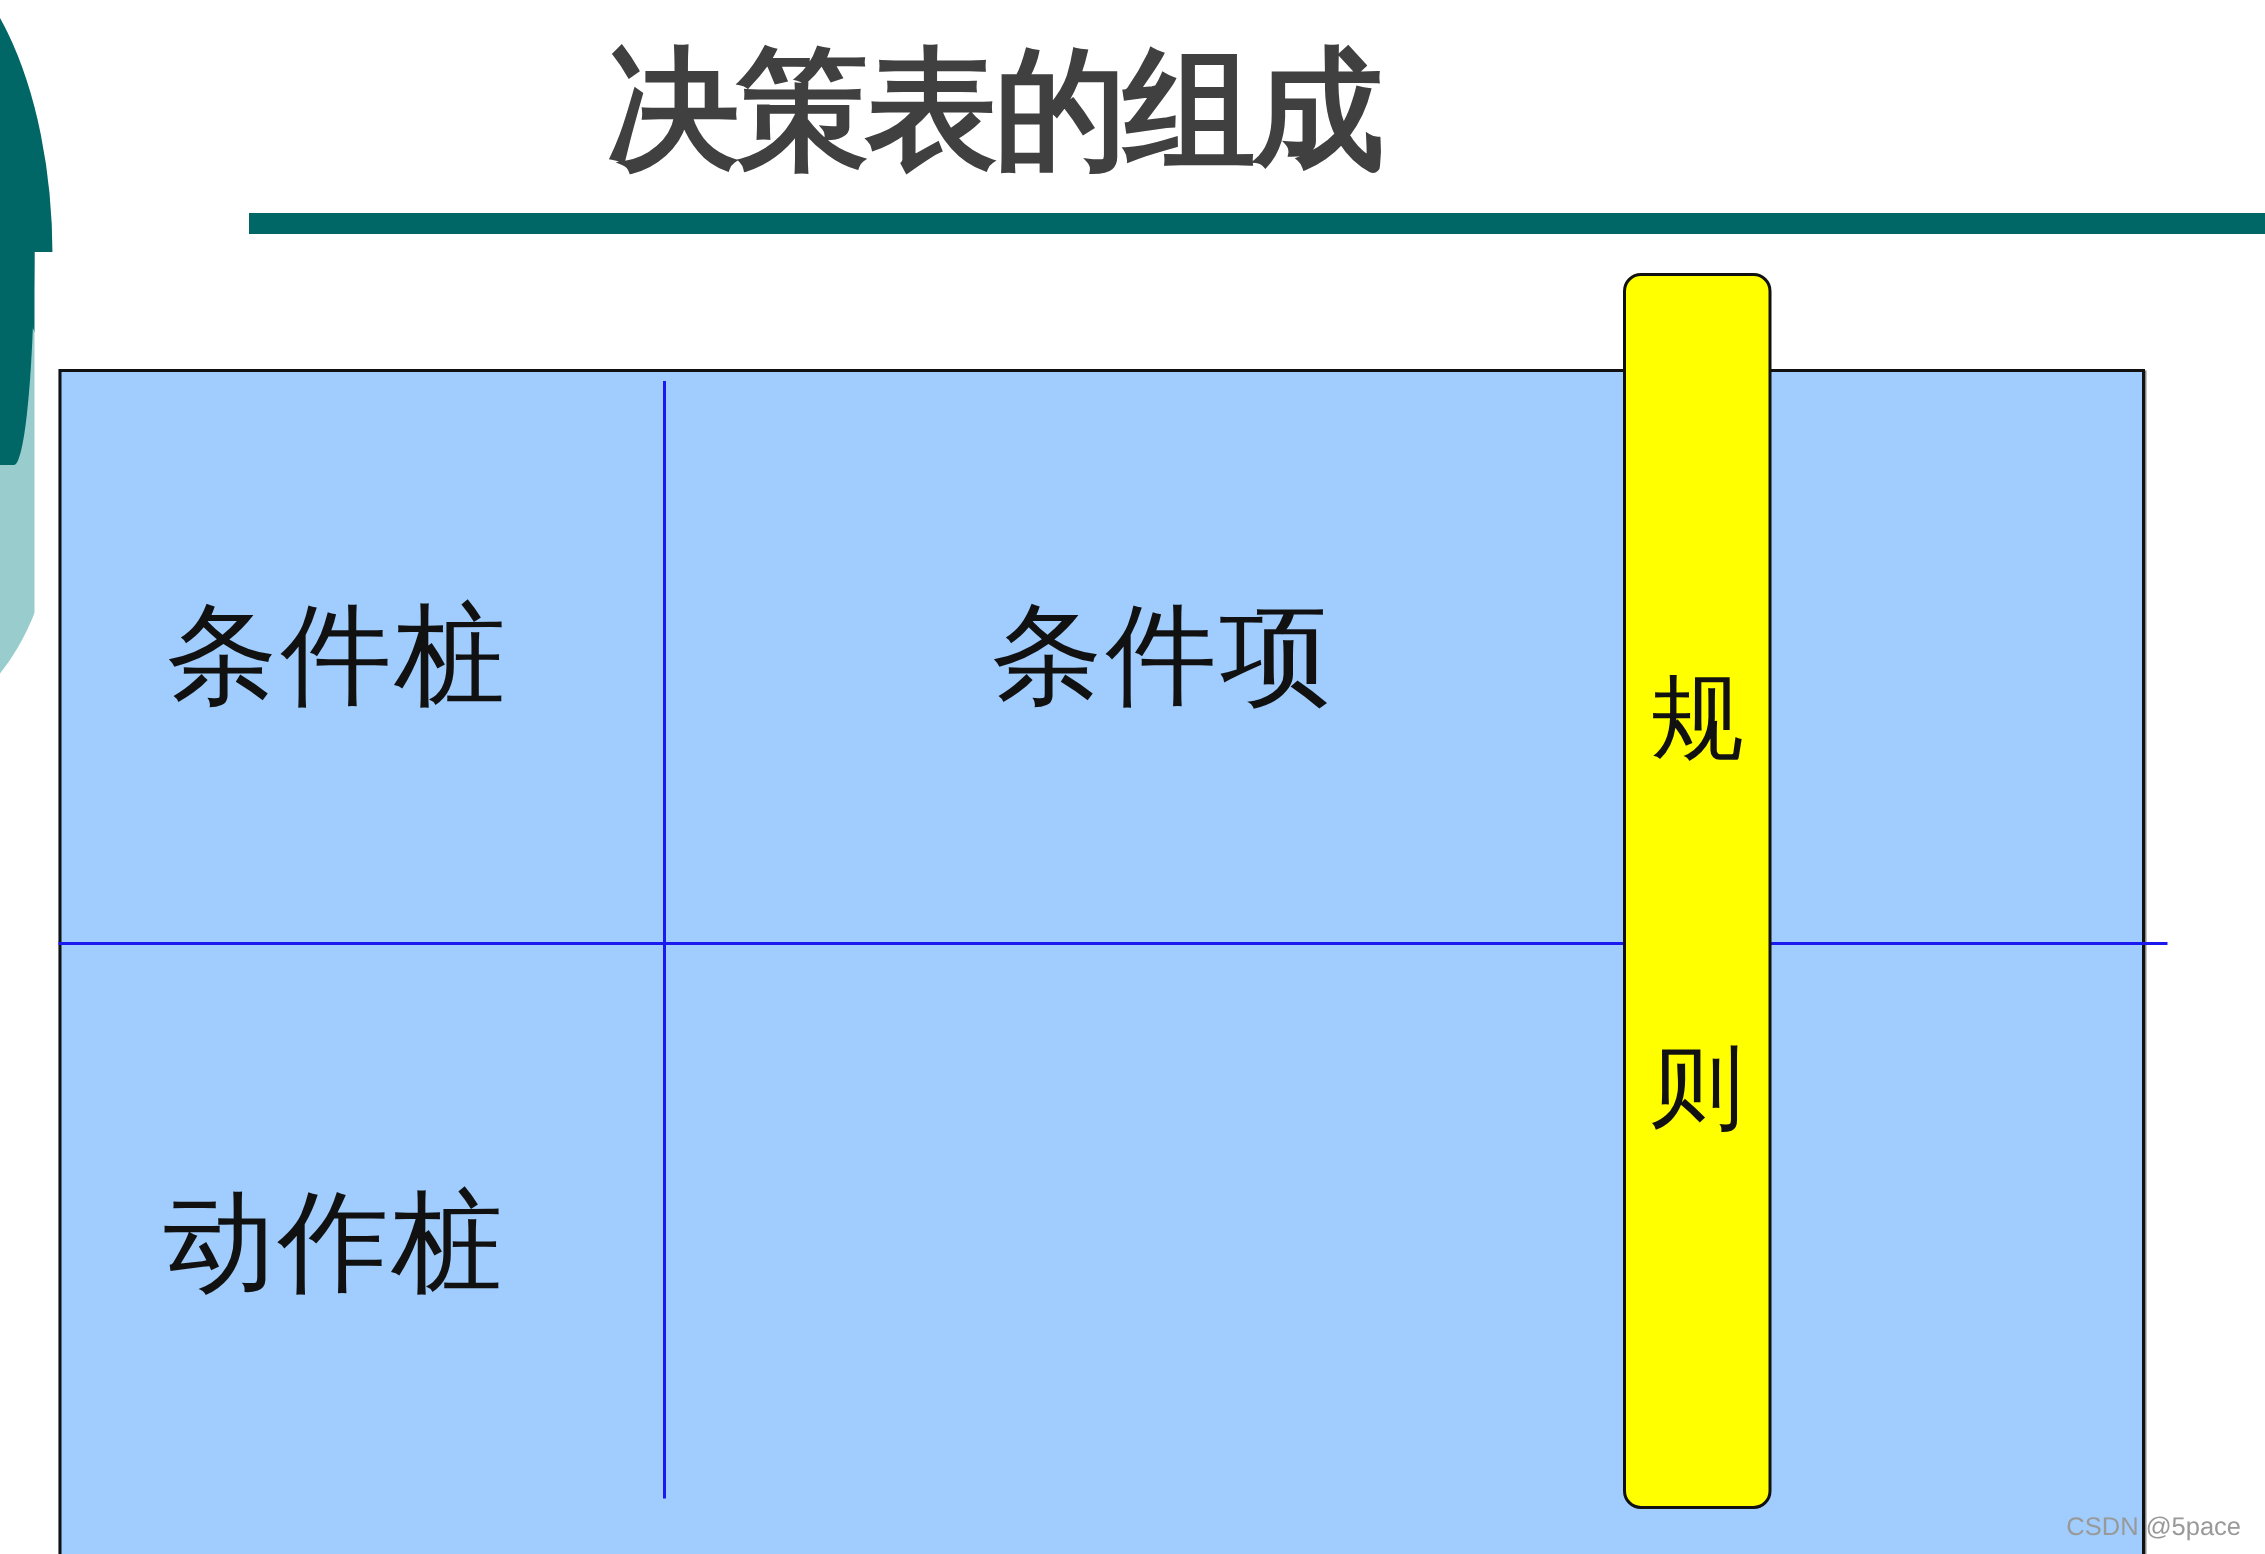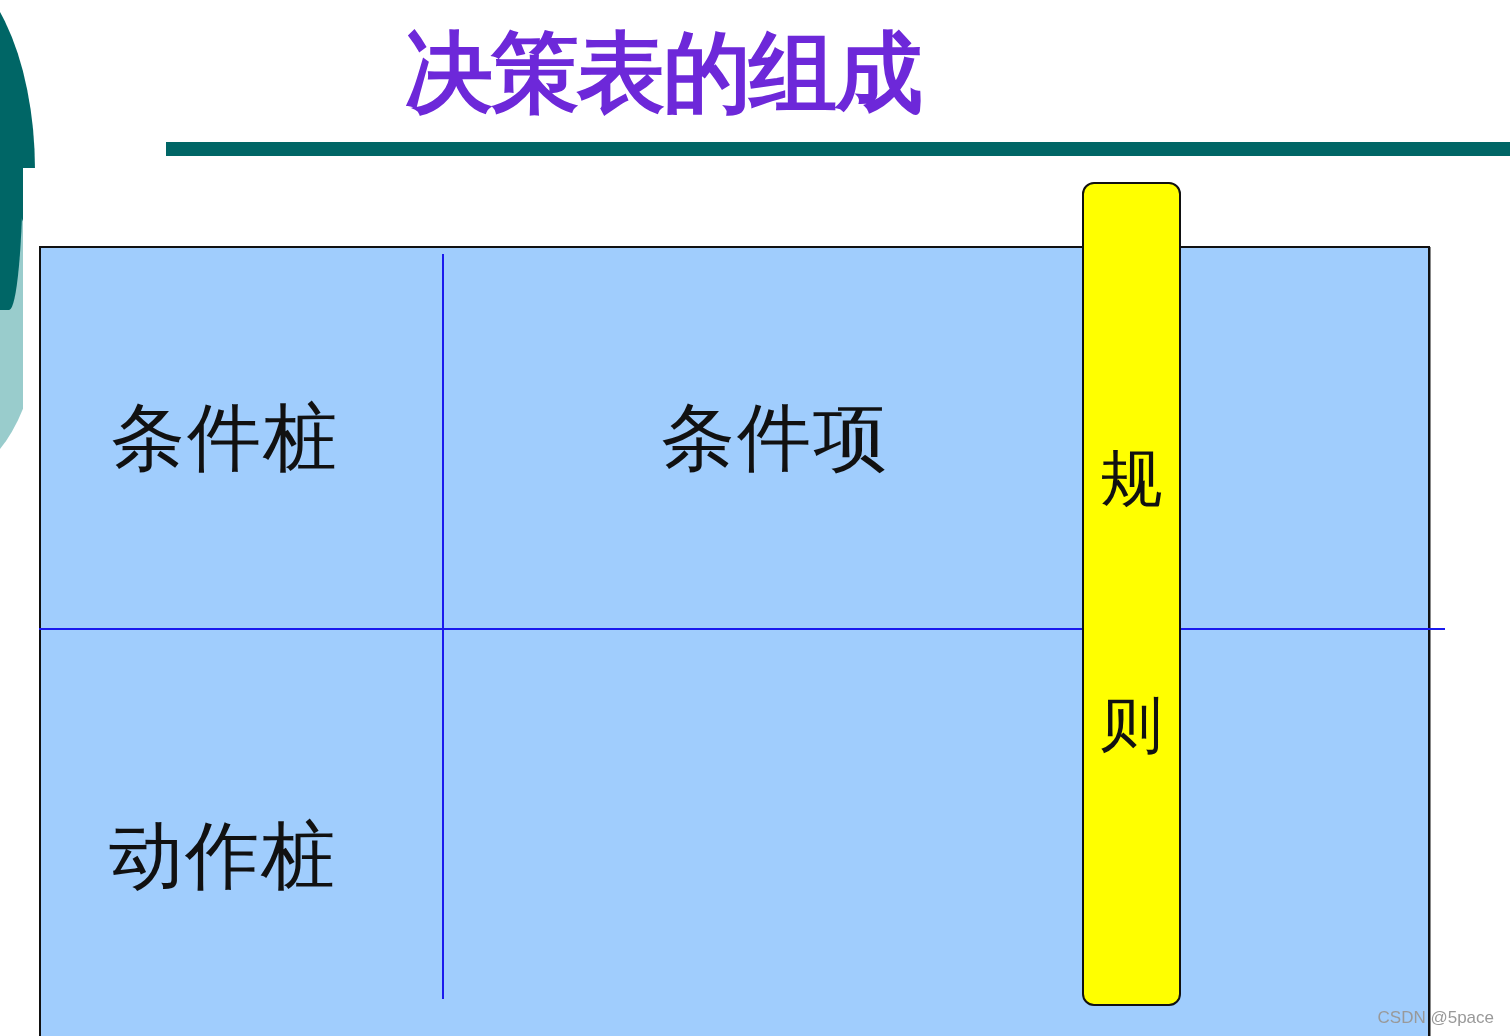--- a/index.html
+++ b/index.html
@@ -19,21 +19,21 @@
   .deco-white-cut {
     position: absolute; left: 23px; top: 168px; width: 40px; height: 320px;
     background: #ffffff;
   }
   .deco-dark-strip {
     position: absolute; left: 0; top: 160px; width: 23px; height: 150px;
     background: #006666; border-radius: 0 0 60% 0 / 0 0 100% 0;
   }
   .title {
     position: absolute; left: 405px; top: 18px; width: 580px; height: 110px;
-    color: #6d28d9; font-size: 88px; font-weight: bold; line-height: 110px;
+    color: #404040; font-size: 88px; font-weight: bold; line-height: 110px;
     letter-spacing: -2px; white-space: nowrap;
   }
   .title-rule {
     position: absolute; left: 166px; top: 142px; width: 1344px; height: 14px;
     background: #006666;
   }
   .table {
     position: absolute; left: 39px; top: 218px; width: 1391px; height: 945px;
     background: #a0cdfd; border: 2px solid #111; box-sizing: border-box;
     box-shadow: 1px 1px 0 #888;
@@ -75,21 +75,21 @@
 
 <div class="title">决策表的组成</div>
 <div class="title-rule"></div>
 
 <div class="table">
   <div class="vline"></div>
   <div class="hline"></div>
 
   <div class="cell-label" style="left:70px; top:152px;">条件桩</div>
   <div class="cell-label" style="left:620px; top:152px;">条件项</div>
-  <div class="cell-label" style="left:68px; top:570px;">动作桩</div>
+  <div class="cell-label" style="left:68px; top:543px;">动作桩</div>
 </div>
 
 <div class="rule-bar">
   <div class="rule-char" style="top:264px;">规</div>
   <div class="rule-char" style="top:510px;">则</div>
 </div>
 
 <div class="watermark">CSDN @5pace</div>
 
 </body></html>

